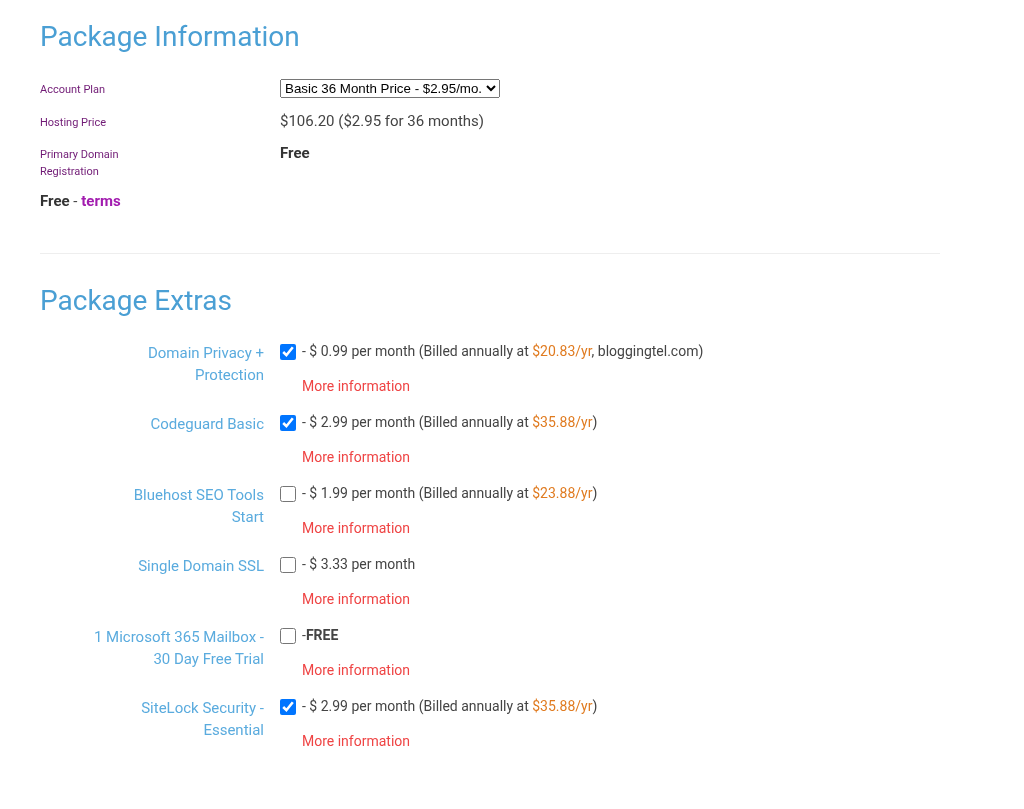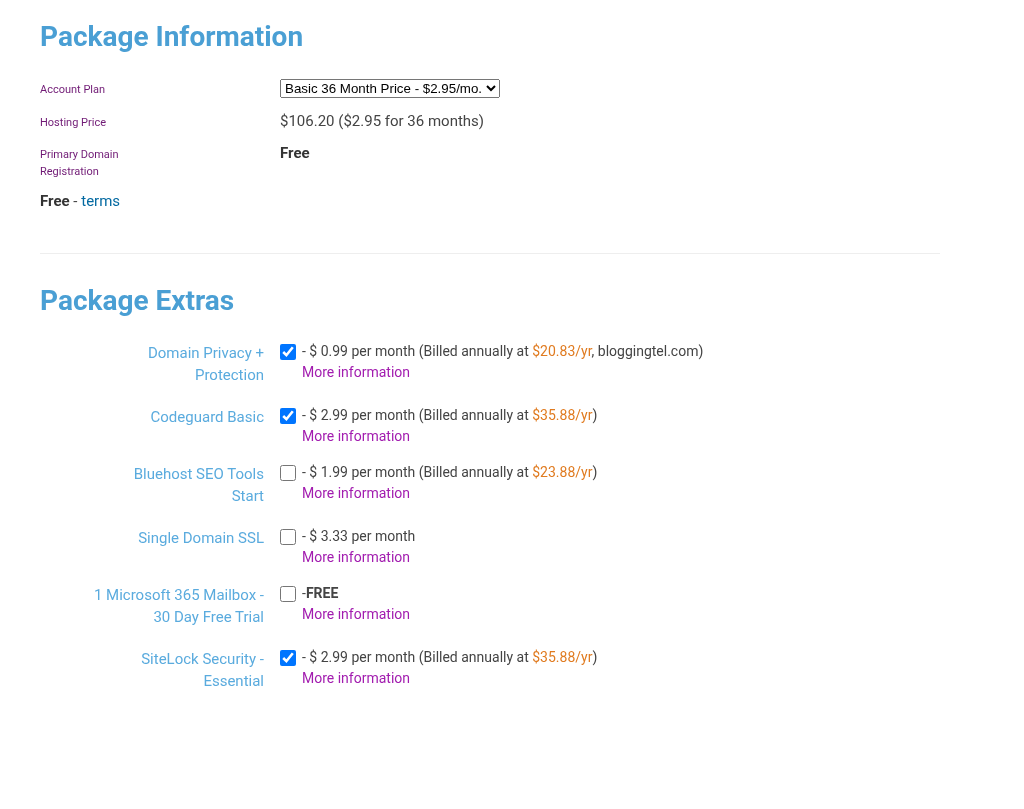--- a/index.html
+++ b/index.html
@@ -6,21 +6,21 @@
     body {
       font-family: -apple-system, BlinkMacSystemFont, 'Segoe UI', Roboto, sans-serif;
       background: #fff;
       color: #333;
       font-size: 15px;
       padding: 20px 40px;
     }
     .section-title {
       color: #4a9fd4;
       font-size: 28px;
-      font-weight: 700;
+      font-weight: 400;
       margin-bottom: 24px;
     }
     .info-table {
       width: 100%;
       max-width: 760px;
       margin-bottom: 40px;
     }
     .info-row {
       display: flex;
       align-items: baseline;
@@ -37,22 +37,23 @@
     .info-value {
       color: #444;
       font-size: 15px;
       line-height: 1.5;
     }
     .info-value strong {
       font-weight: 700;
       color: #333;
     }
     .info-value .terms-link {
-      color: #0369a1;
+      color: #a21caf;
       text-decoration: none;
+      font-weight: bold;
     }
     .package-extras {
       max-width: 900px;
     }
     .extras-row {
       display: flex;
       align-items: flex-start;
       margin-bottom: 18px;
     }
     .extras-label {
@@ -81,24 +82,24 @@
       cursor: pointer;
       flex-shrink: 0;
     }
     .extras-content .price-text {
       line-height: 1.5;
     }
     .extras-content .orange-price {
       color: #e07b20;
     }
     .extras-content .more-info {
-      color: #a21caf;
+      color: #ef4444;
       text-decoration: none;
       display: block;
-      margin-top: 2px;
+      margin-top: 16px;
       margin-left: 22px;
     }
     .divider {
       height: 1px;
       background: #eee;
       margin: 20px 0 30px 0;
       max-width: 900px;
     }
   </style>
 </head>

